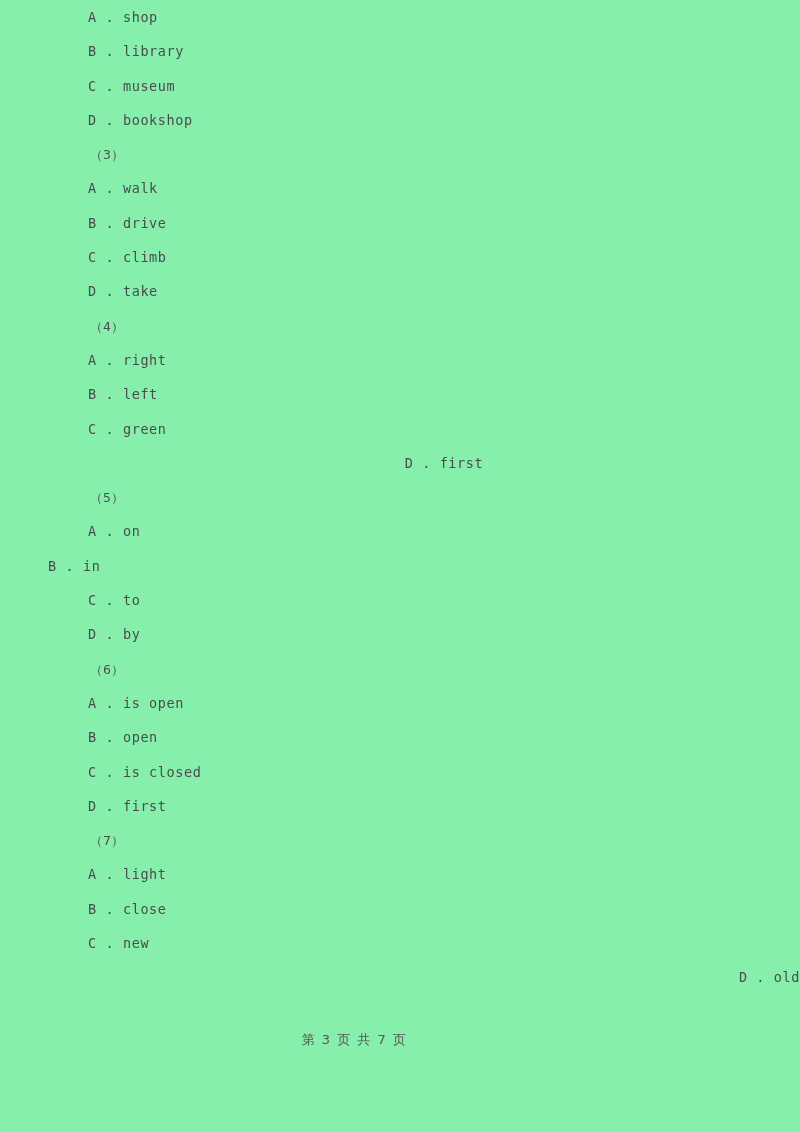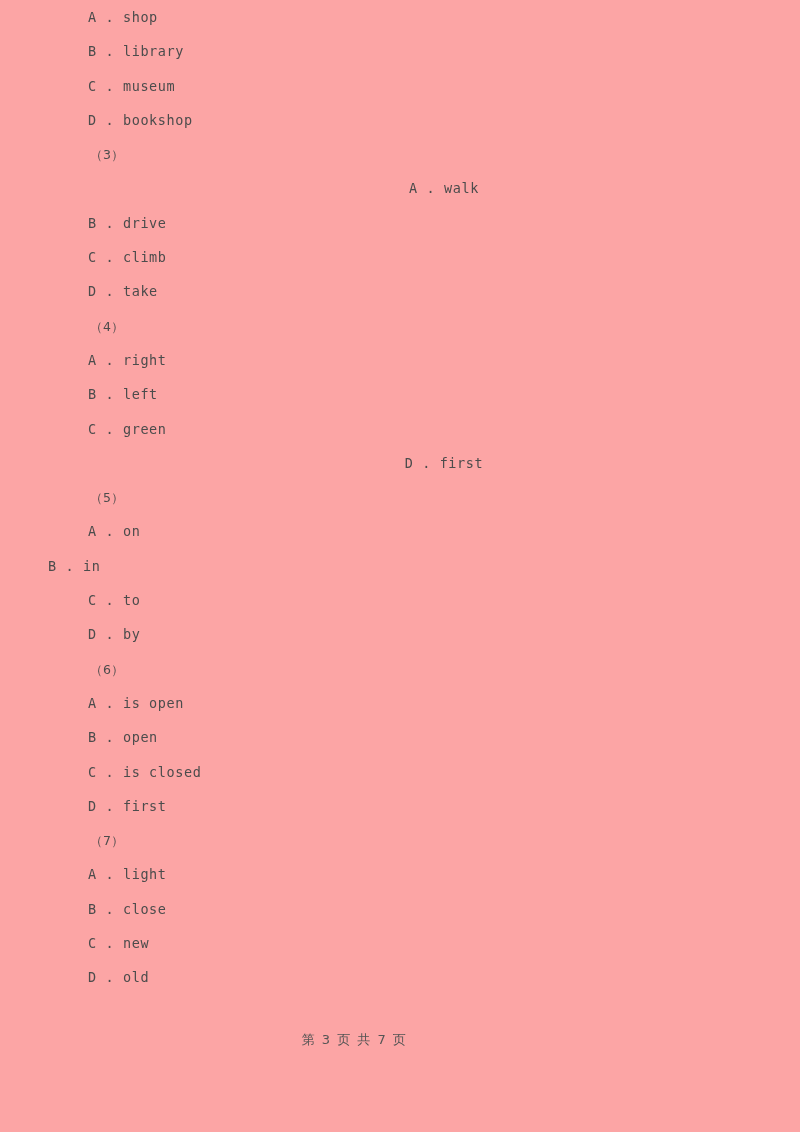--- a/index.html
+++ b/index.html
@@ -73,29 +73,29 @@
     font-size: 13px;
     color: #555555;
     font-family: "DejaVu Sans", "Liberation Sans", sans-serif;
     letter-spacing: 1.5px;
     white-space: pre;
   }
 </style>
 </head>
 <body>
 
-<div class="page" style="background: #fca5a5;">
+<div class="page" style="background: #86efac;">
 
   <div class="doc-body">
       <div class="line option-line" style="color: rgb(76, 76, 76);"><span class="opt-letter">A</span><span class="opt-sep"> . </span><span class="opt-text">shop</span></div>
       <div class="line option-line" style="color: rgb(76, 76, 76);"><span class="opt-letter">B</span><span class="opt-sep"> . </span><span class="opt-text">library</span></div>
       <div class="line option-line" style="color: rgb(76, 76, 76);"><span class="opt-letter">C</span><span class="opt-sep"> . </span><span class="opt-text">museum</span></div>
       <div class="line option-line" style="color: rgb(76, 76, 76);"><span class="opt-letter">D</span><span class="opt-sep"> . </span><span class="opt-text">bookshop</span></div>
       <div class="line question-line" style="color: rgb(76, 76, 76);"><span class="q-paren">（3）</span></div>
-      <div class="line option-line" style="color: rgb(76, 76, 76); text-align: center;"><span class="opt-letter">A</span><span class="opt-sep"> . </span><span class="opt-text">walk</span></div>
+      <div class="line option-line" style="color: rgb(76, 76, 76);"><span class="opt-letter">A</span><span class="opt-sep"> . </span><span class="opt-text">walk</span></div>
       <div class="line option-line" style="color: rgb(76, 76, 76);"><span class="opt-letter">B</span><span class="opt-sep"> . </span><span class="opt-text">drive</span></div>
       <div class="line option-line" style="color: rgb(76, 76, 76);"><span class="opt-letter">C</span><span class="opt-sep"> . </span><span class="opt-text">climb</span></div>
       <div class="line option-line" style="color: rgb(76, 76, 76);"><span class="opt-letter">D</span><span class="opt-sep"> . </span><span class="opt-text">take</span></div>
       <div class="line question-line" style="color: rgb(76, 76, 76);"><span class="q-paren">（4）</span></div>
       <div class="line option-line" style="color: rgb(76, 76, 76);"><span class="opt-letter">A</span><span class="opt-sep"> . </span><span class="opt-text">right</span></div>
       <div class="line option-line" style="color: rgb(76, 76, 76);"><span class="opt-letter">B</span><span class="opt-sep"> . </span><span class="opt-text">left</span></div>
       <div class="line option-line" style="color: rgb(76, 76, 76);"><span class="opt-letter">C</span><span class="opt-sep"> . </span><span class="opt-text">green</span></div>
       <div class="line option-line" style="color: rgb(76, 76, 76); text-align: center;"><span class="opt-letter">D</span><span class="opt-sep"> . </span><span class="opt-text">first</span></div>
       <div class="line question-line" style="color: rgb(76, 76, 76);"><span class="q-paren">（5）</span></div>
       <div class="line option-line" style="color: rgb(76, 76, 76);"><span class="opt-letter">A</span><span class="opt-sep"> . </span><span class="opt-text">on</span></div>
@@ -104,18 +104,18 @@
       <div class="line option-line" style="color: rgb(76, 76, 76);"><span class="opt-letter">D</span><span class="opt-sep"> . </span><span class="opt-text">by</span></div>
       <div class="line question-line" style="color: rgb(76, 76, 76);"><span class="q-paren">（6）</span></div>
       <div class="line option-line" style="color: rgb(76, 76, 76);"><span class="opt-letter">A</span><span class="opt-sep"> . </span><span class="opt-text">is open</span></div>
       <div class="line option-line" style="color: rgb(76, 76, 76);"><span class="opt-letter">B</span><span class="opt-sep"> . </span><span class="opt-text">open</span></div>
       <div class="line option-line" style="color: rgb(76, 76, 76);"><span class="opt-letter">C</span><span class="opt-sep"> . </span><span class="opt-text">is closed</span></div>
       <div class="line option-line" style="color: rgb(76, 76, 76);"><span class="opt-letter">D</span><span class="opt-sep"> . </span><span class="opt-text">first</span></div>
       <div class="line question-line" style="color: rgb(76, 76, 76);"><span class="q-paren">（7）</span></div>
       <div class="line option-line" style="color: rgb(76, 76, 76);"><span class="opt-letter">A</span><span class="opt-sep"> . </span><span class="opt-text">light</span></div>
       <div class="line option-line" style="color: rgb(76, 76, 76);"><span class="opt-letter">B</span><span class="opt-sep"> . </span><span class="opt-text">close</span></div>
       <div class="line option-line" style="color: rgb(76, 76, 76);"><span class="opt-letter">C</span><span class="opt-sep"> . </span><span class="opt-text">new</span></div>
-      <div class="line option-line" style="color: rgb(76, 76, 76);"><span class="opt-letter">D</span><span class="opt-sep"> . </span><span class="opt-text">old</span></div>
+      <div class="line option-line" style="color: rgb(76, 76, 76); text-align: right;"><span class="opt-letter">D</span><span class="opt-sep"> . </span><span class="opt-text">old</span></div>
     </div>
 
   <div class="footer" style="color: rgb(85, 85, 85);">第 3 页 共 7 页</div>
 
 </div>
 
 </body></html>

